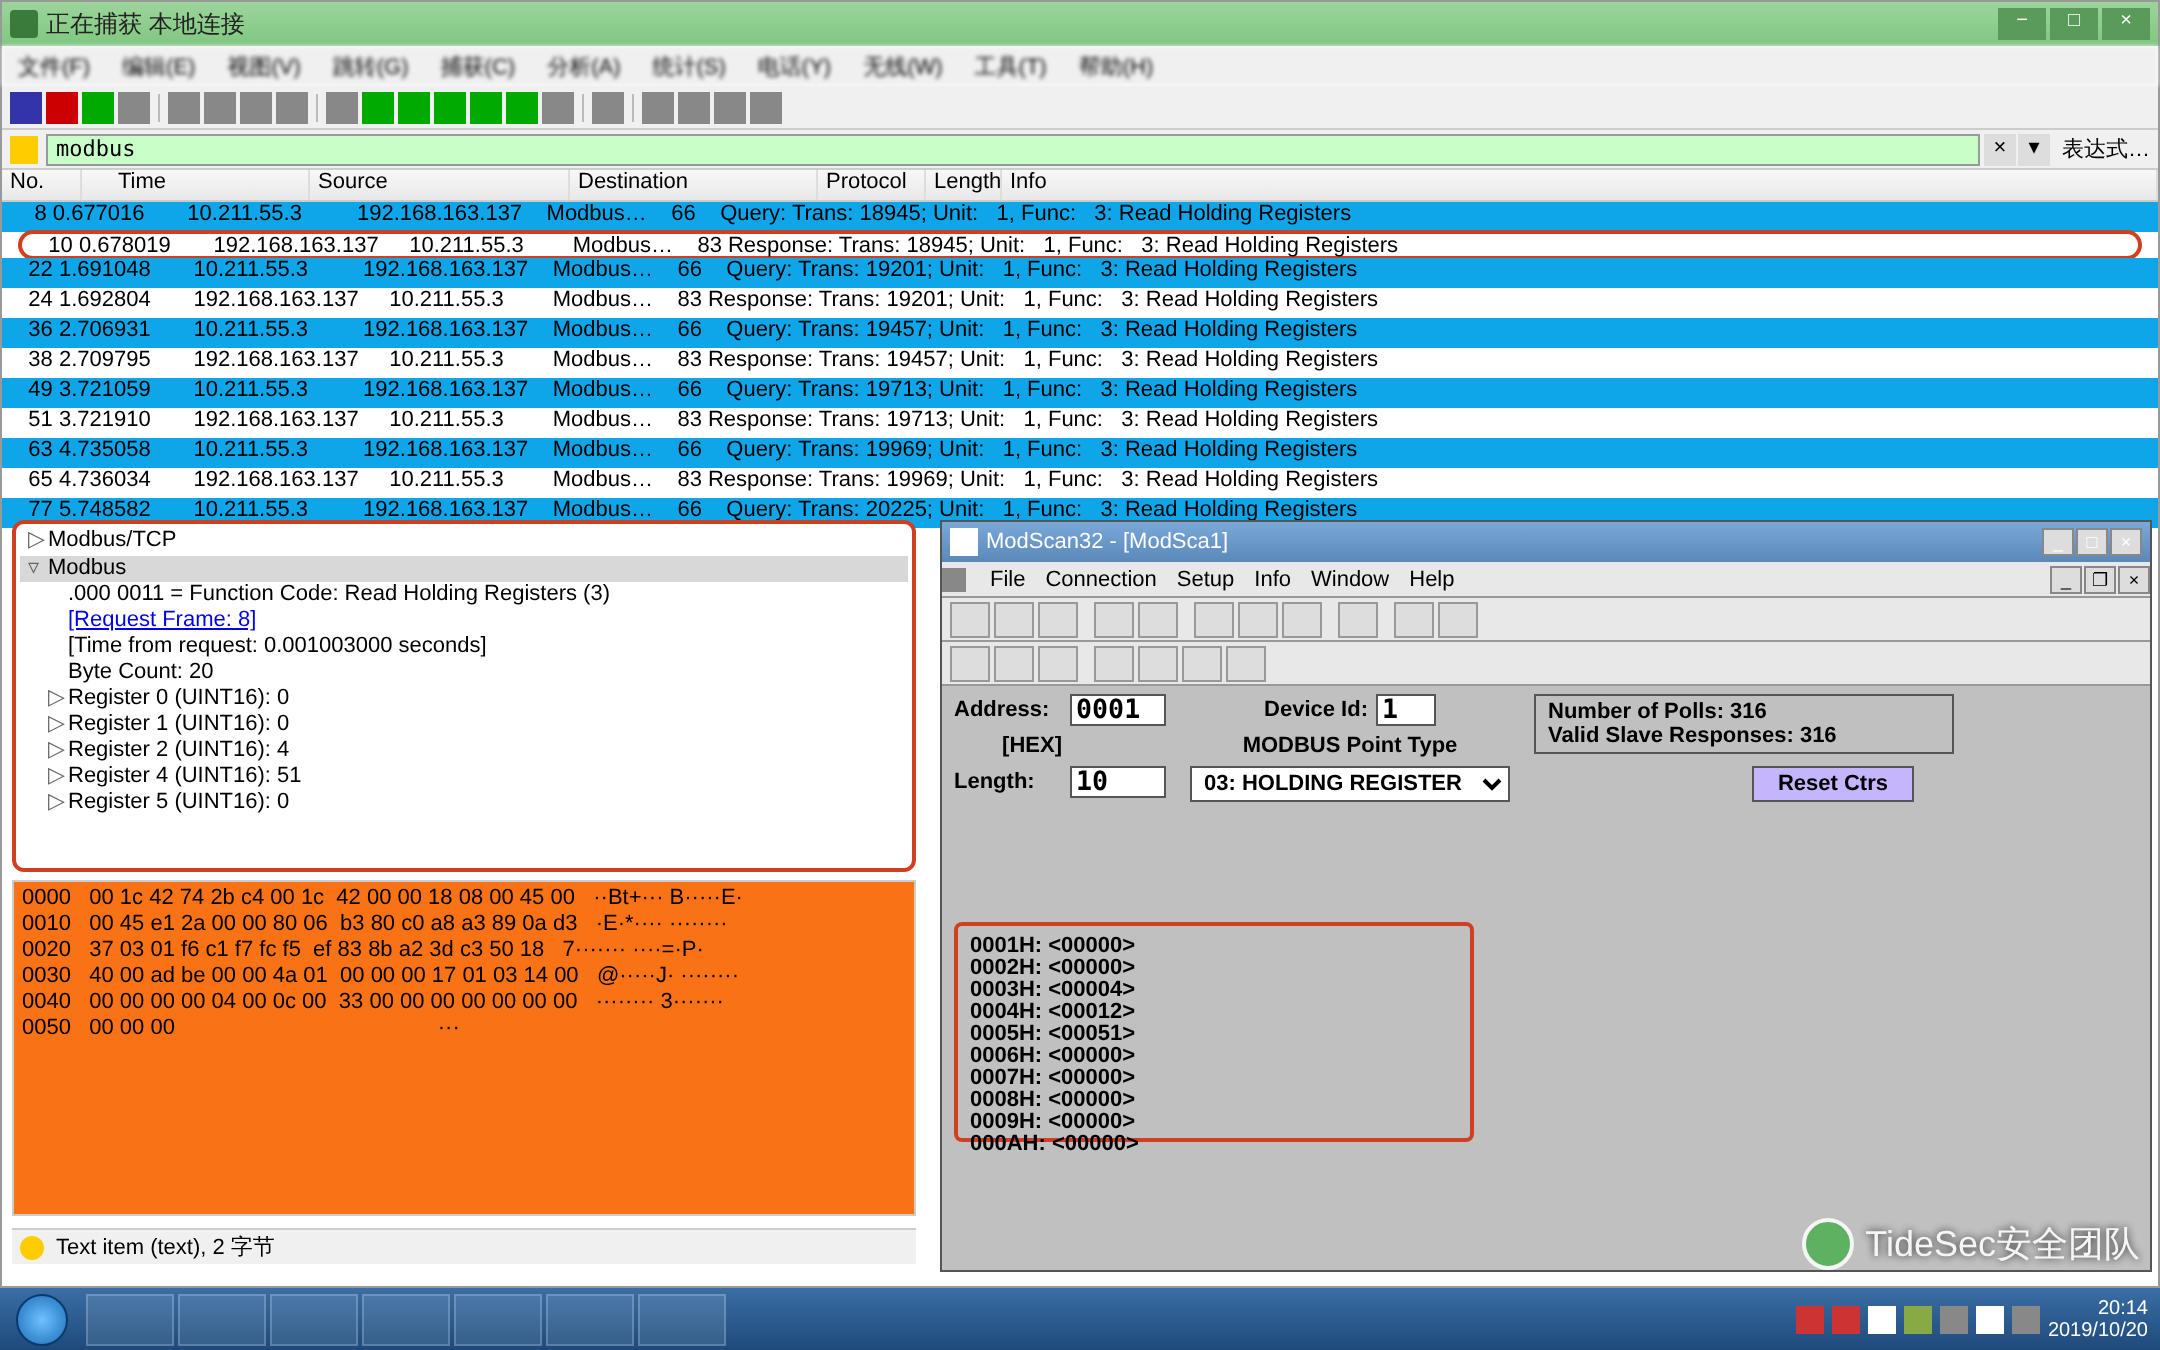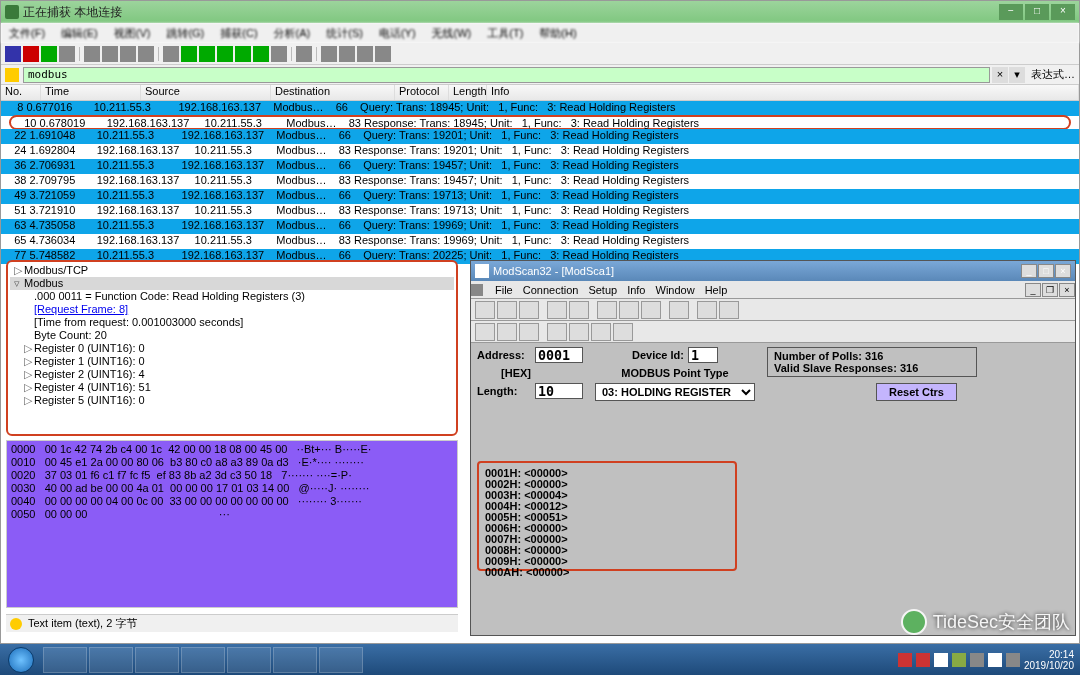--- a/index.html
+++ b/index.html
@@ -27,39 +27,39 @@
 .filter-row { height: 20px; display: flex; align-items: center; padding: 2px 4px; background: #f0f0f0; border-bottom: 1px solid #ccc; }
 .filter-icon { width: 14px; height: 14px; background: #ffcc00; margin-right: 4px; }
 .filter-input { flex: 1; height: 16px; background: #c8ffc8; border: 1px solid #999; padding: 0 4px; font-size: 11px; font-family: monospace; }
 .filter-clear { width: 16px; height: 16px; background: #ddd; margin-left: 2px; text-align: center; line-height: 14px; cursor: pointer; }
 .filter-arrow { width: 16px; height: 16px; background: #ddd; margin-left: 1px; text-align: center; line-height: 14px; cursor: pointer; }
 .filter-label { margin-left: 6px; font-size: 11px; }
 
 .packet-header { height: 16px; background: linear-gradient(#f8f8f8, #e8e8e8); border-bottom: 1px solid #ccc; display: flex; font-family: monospace; font-size: 11px; }
 .ph-col { padding: 0 4px; border-right: 1px solid #ddd; }
 .ph-no { width: 40px; }
-.ph-time { width: 100px; }
+.ph-time { width: 100px; margin-left: 14px; }
 .ph-src { width: 130px; }
 .ph-dst { width: 124px; }
 .ph-proto { width: 54px; }
 .ph-len { width: 38px; }
 .ph-info { flex: 1; }
 
 .packet-list { height: 176px; overflow-y: scroll; background: #fff; font-family: monospace; font-size: 11px; }
 .packet-row { height: 15px; display: flex; white-space: pre; padding: 0 4px; }
 .pr-light { background: #0ea5e9; }
 .pr-sel { background: #fff; border: 2px solid #d04020; border-radius: 8px; margin: -1px 8px; padding: 0 4px; }
 
 .detail-pane { position: absolute; left: 6px; top: 260px; width: 452px; height: 176px; border: 2px solid #d04020; border-radius: 6px; background: #fff; font-family: monospace; font-size: 11px; padding: 2px; overflow: hidden; }
 .detail-line { padding: 0 4px; height: 13px; line-height: 13px; }
 .tree-arrow { display: inline-block; width: 10px; color: #666; }
 .link-blue { color: #0000ee; text-decoration: underline; }
 .hl-gray { background: #d8d8d8; display: inline-block; width: 100%; }
 
-.hex-pane { position: absolute; left: 6px; top: 440px; width: 452px; height: 168px; background: #8b5cf6; font-family: monospace; font-size: 11px; border: 1px solid #ccc; padding: 2px 4px; overflow-y: auto; }
+.hex-pane { position: absolute; left: 6px; top: 440px; width: 452px; height: 168px; background: #f97316; font-family: monospace; font-size: 11px; border: 1px solid #ccc; padding: 2px 4px; overflow-y: auto; }
 .hex-line { white-space: pre; height: 13px; }
 
 .status-bar { position: absolute; left: 6px; top: 614px; width: 452px; height: 18px; background: #f0f0f0; border-top: 1px solid #ccc; display: flex; align-items: center; padding: 0 4px; font-size: 11px; }
 .status-icon { width: 12px; height: 12px; background: #ffcc00; border-radius: 50%; margin-right: 6px; }
 
 
 .modscan { position: absolute; left: 470px; top: 260px; width: 606px; height: 376px; background: #c0c0c0; border: 1px solid #555; }
 .ms-title { height: 20px; background: linear-gradient(#7aa8d8, #5a88b8); color: #fff; display: flex; align-items: center; padding: 0 4px; font-size: 11px; }
 .ms-title-icon { width: 14px; height: 14px; background: #fff; margin-right: 4px; }
 .ms-title-text { flex: 1; }

